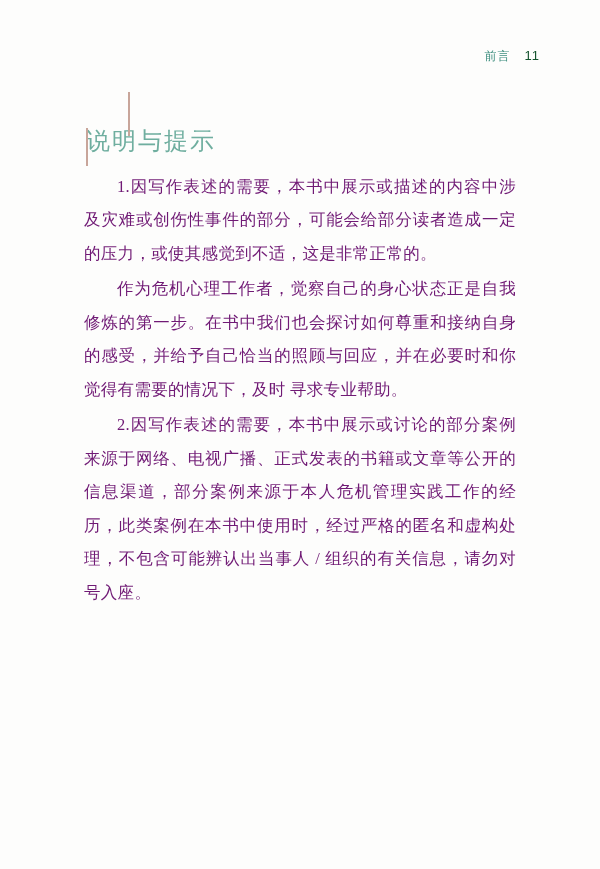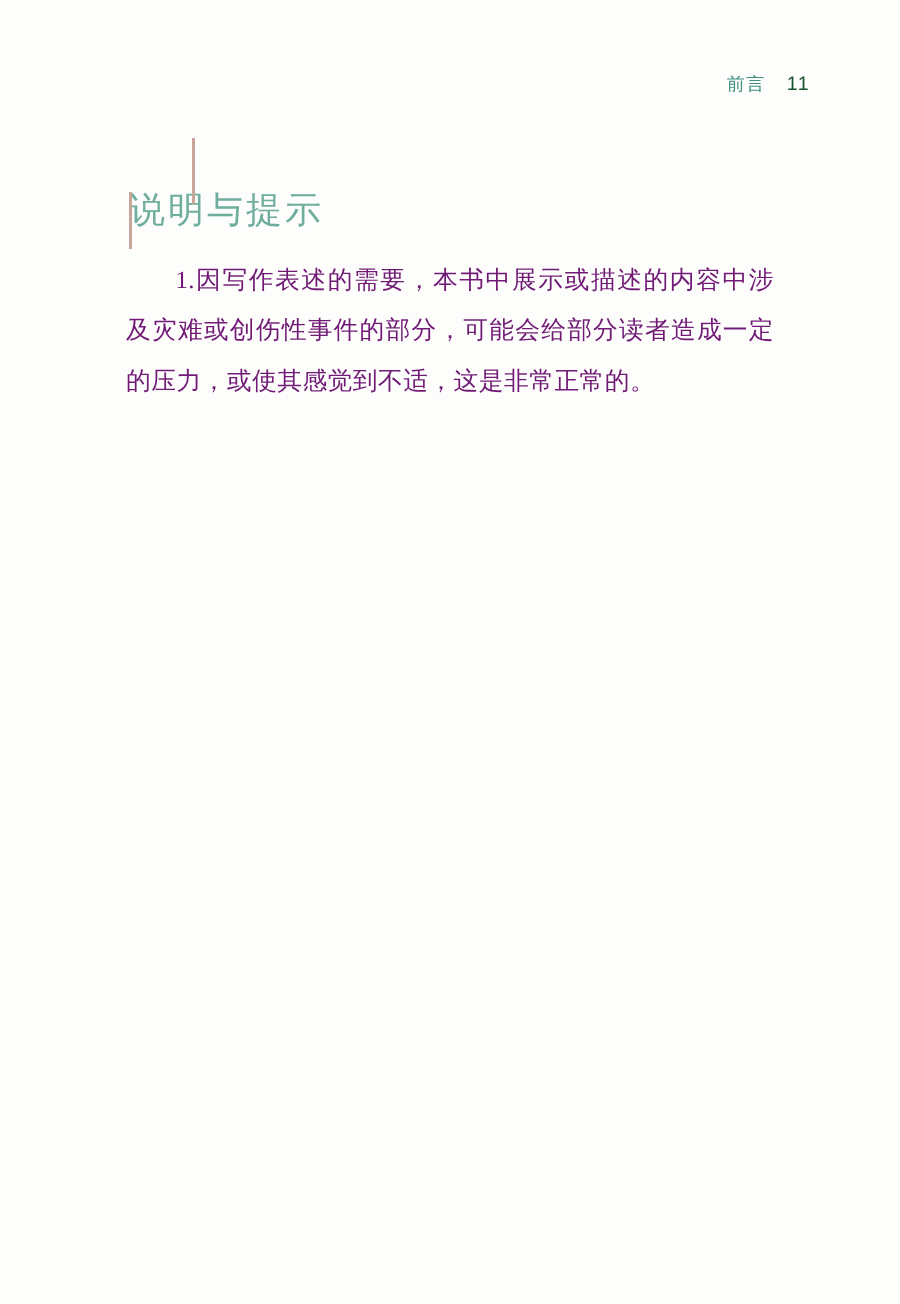--- a/index.html
+++ b/index.html
@@ -121,15 +121,17 @@
   </div>
 
   <div class="title-block">
     <div class="section-title">说明与提示</div>
   </div>
   <div class="bracket-right"></div>
   <div class="bracket-left"></div>
 
   <div class="body-copy">
     <p class="para indent">1.因写作表述的需要，本书中展示或描述的内容中涉及灾难或创伤性事件的部分，可能会给部分读者造成一定的压力，或使其感觉到不适，这是非常正常的。</p>
+    <p class="para indent">作为危机心理工作者，觉察自己的身心状态正是自我修炼的第一步。在书中我们也会探讨如何尊重和接纳自身的感受，并给予自己恰当的照顾与回应，并在必要时和你觉得有需要的情况下，及时 寻求专业帮助。</p>
+    <p class="para indent">2.因写作表述的需要，本书中展示或讨论的部分案例来源于网络、电视广播、正式发表的书籍或文章等公开的信息渠道，部分案例来源于本人危机管理实践工作的经历，此类案例在本书中使用时，经过严格的匿名和虚构处理，不包含可能辨认出当事人 / 组织的有关信息，请勿对号入座。</p>
   </div>
 
 </div>
 
 </body></html>

